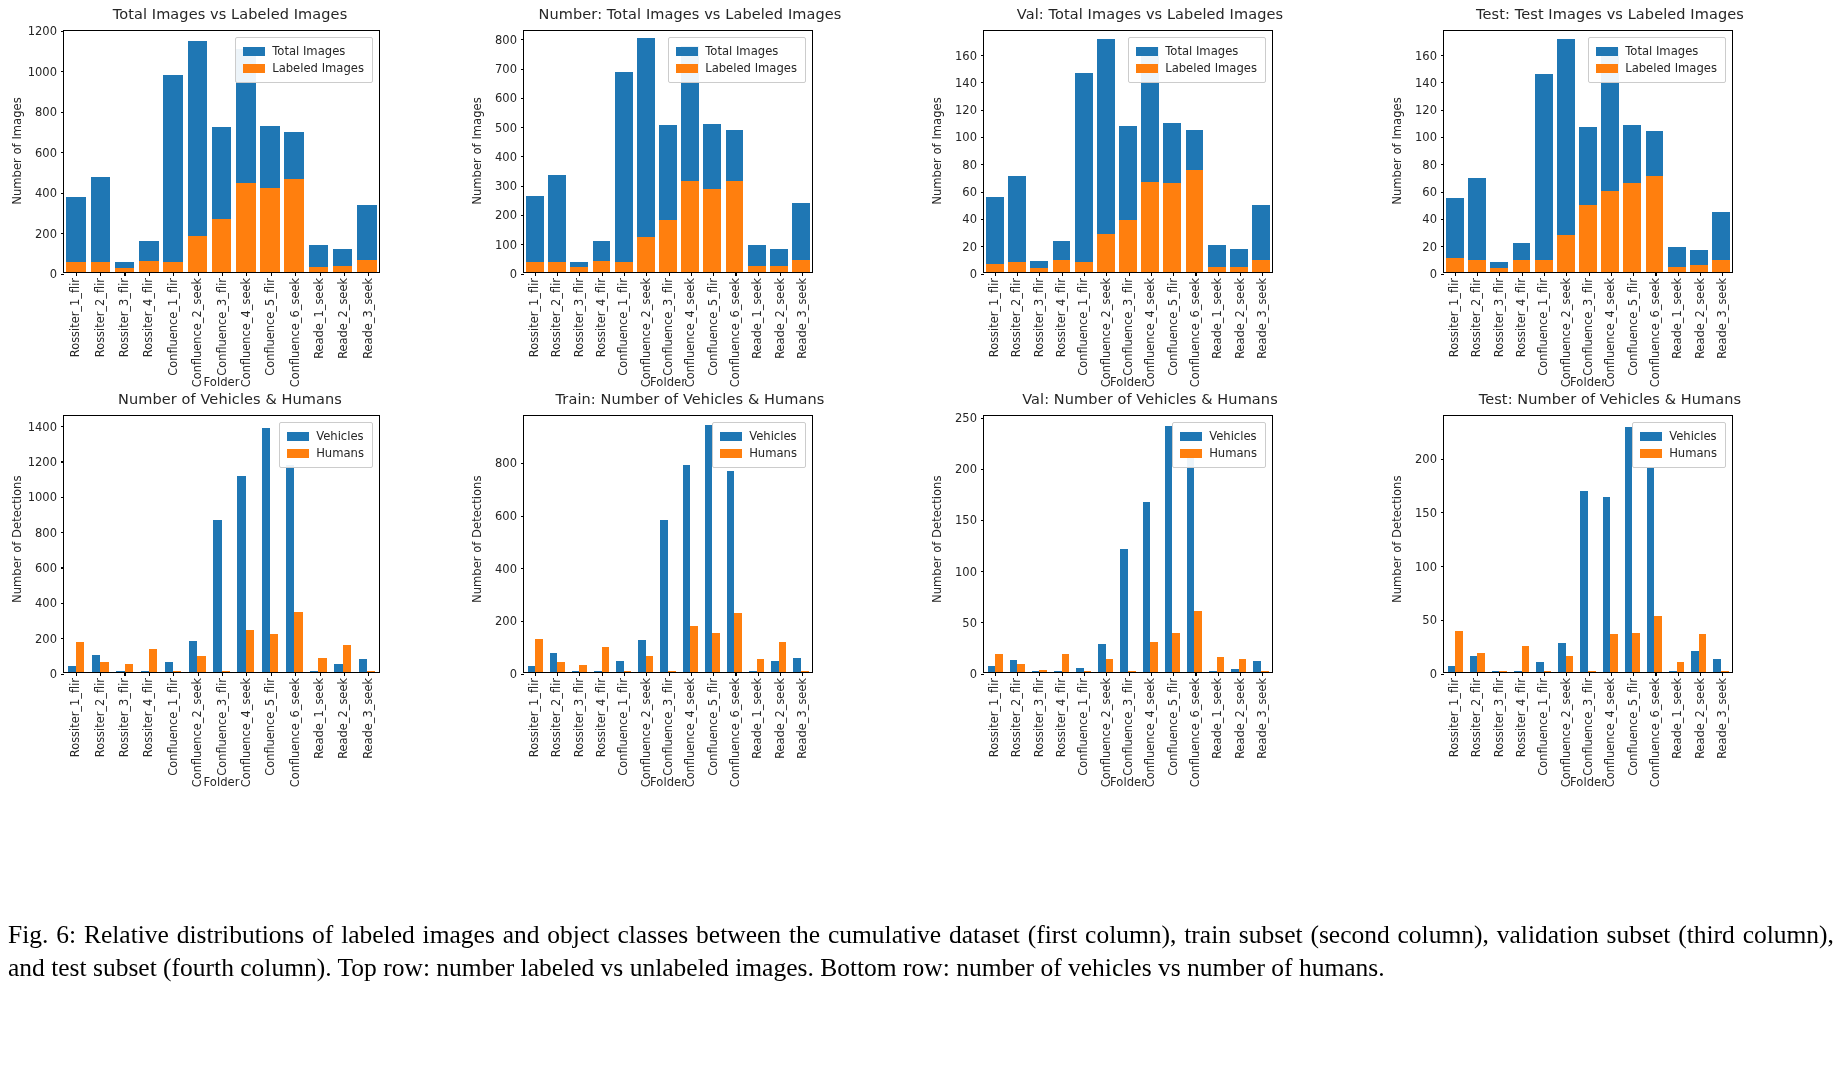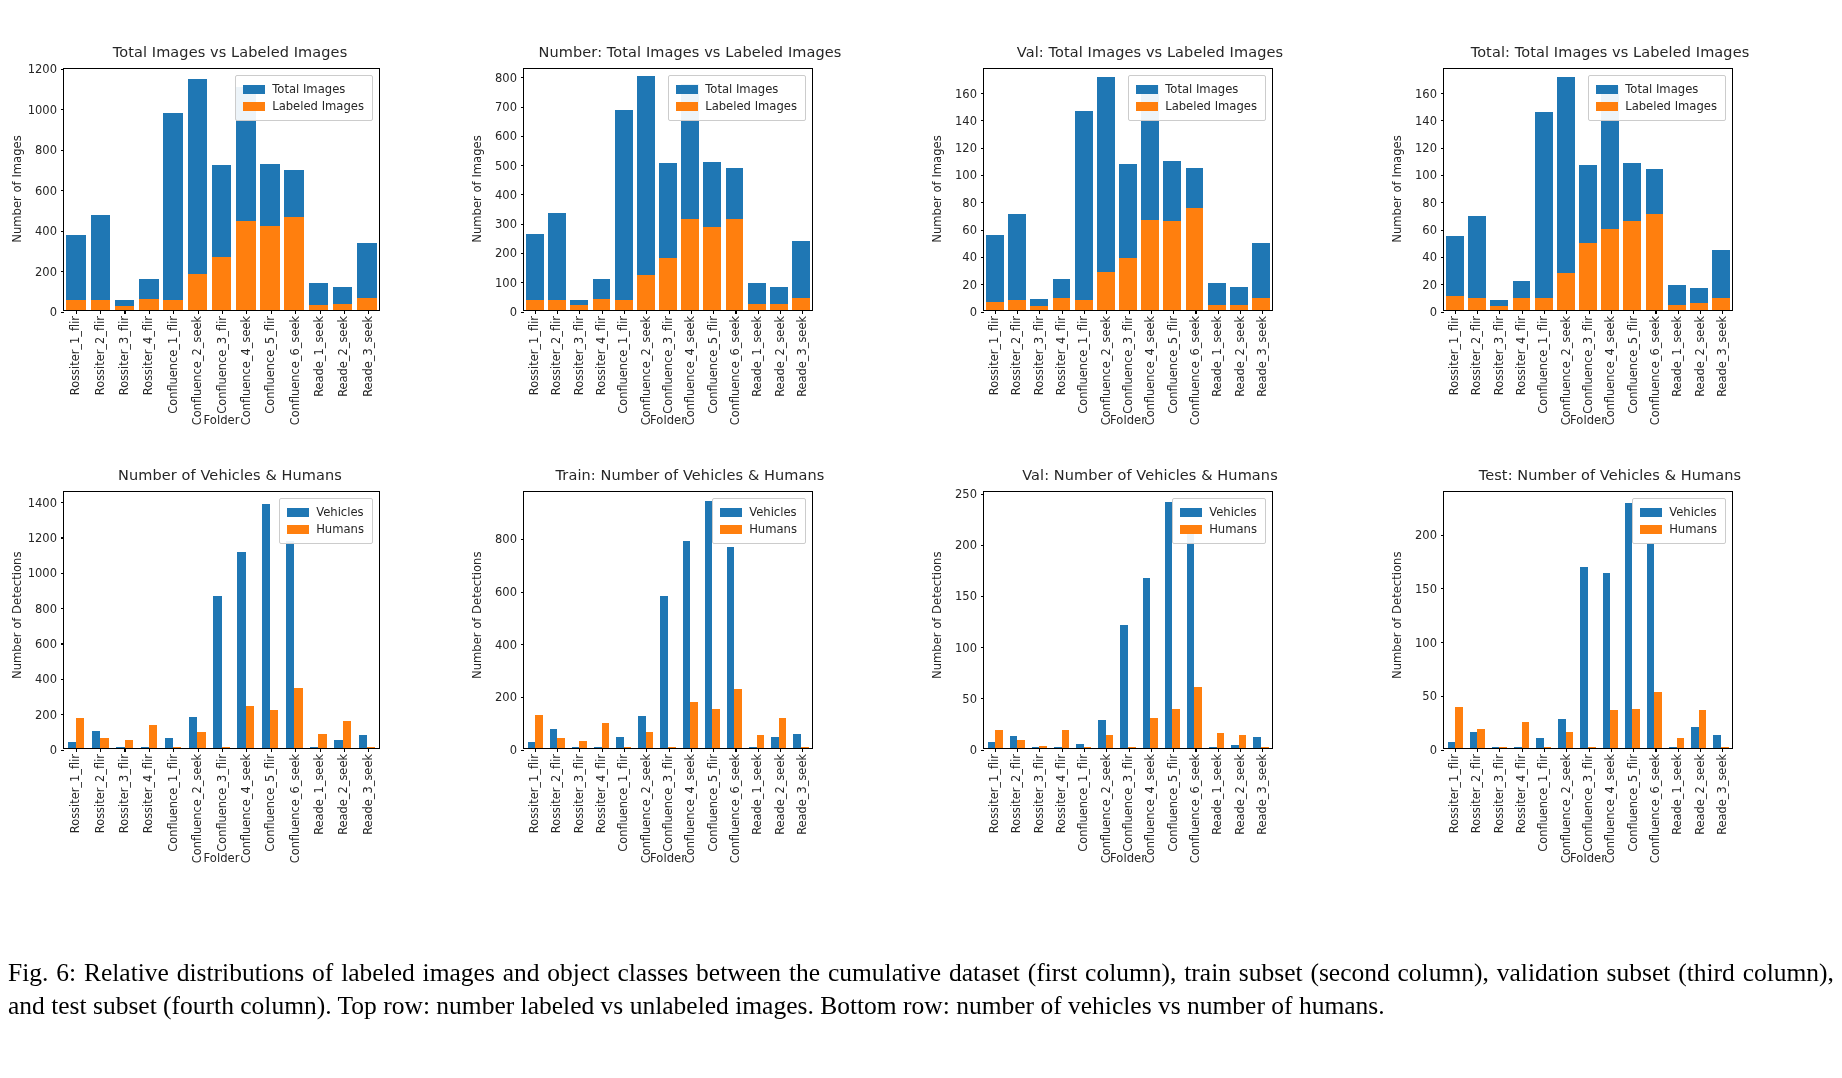--- a/index.html
+++ b/index.html
@@ -15,21 +15,20 @@
     overflow: hidden;
   }
   #figure {
     position: relative;
     width: 1842px;
     height: 1078px;
   }
   .grid-row {
     display: flex;
     width: 1842px;
-    margin-top: 38px;
   }
   .panel {
     position: relative;
     width: 460px;
     height: 385px;
   }
   .panel-title {
     position: absolute;
     top: 6px;
     left: 0;
@@ -586,21 +585,21 @@
             <div class="legend-row">
               <span class="swatch sw-orange"></span>
               <span>Labeled Images</span>
             </div>
           </div>
         </div>
         <div class="ylabel" style="left: 17px; top: 143.5px; width: 120px; margin-left: -60px; text-align: center;">Number of Images</div>
         <div class="xlabel" style="left: 63px; width: 290px; top: 375px;">Folder</div>
       </div>
       <div class="panel">
-        <div class="panel-title">Total: Total Images vs Labeled Images</div>
+        <div class="panel-title">Test: Test Images vs Labeled Images</div>
         <div class="axes" style="left: 63px; top: 30px; width: 290px; height: 243px;">
           <div class="ytick" style="top: 243px;">0</div>
           <div class="ytickmark" style="top: 242.5px;"></div>
           <div class="ytick" style="top: 215.697px;">20</div>
           <div class="ytickmark" style="top: 215.197px;"></div>
           <div class="ytick" style="top: 188.393px;">40</div>
           <div class="ytickmark" style="top: 187.893px;"></div>
           <div class="ytick" style="top: 161.09px;">60</div>
           <div class="ytickmark" style="top: 160.59px;"></div>
           <div class="ytick" style="top: 133.787px;">80</div>

